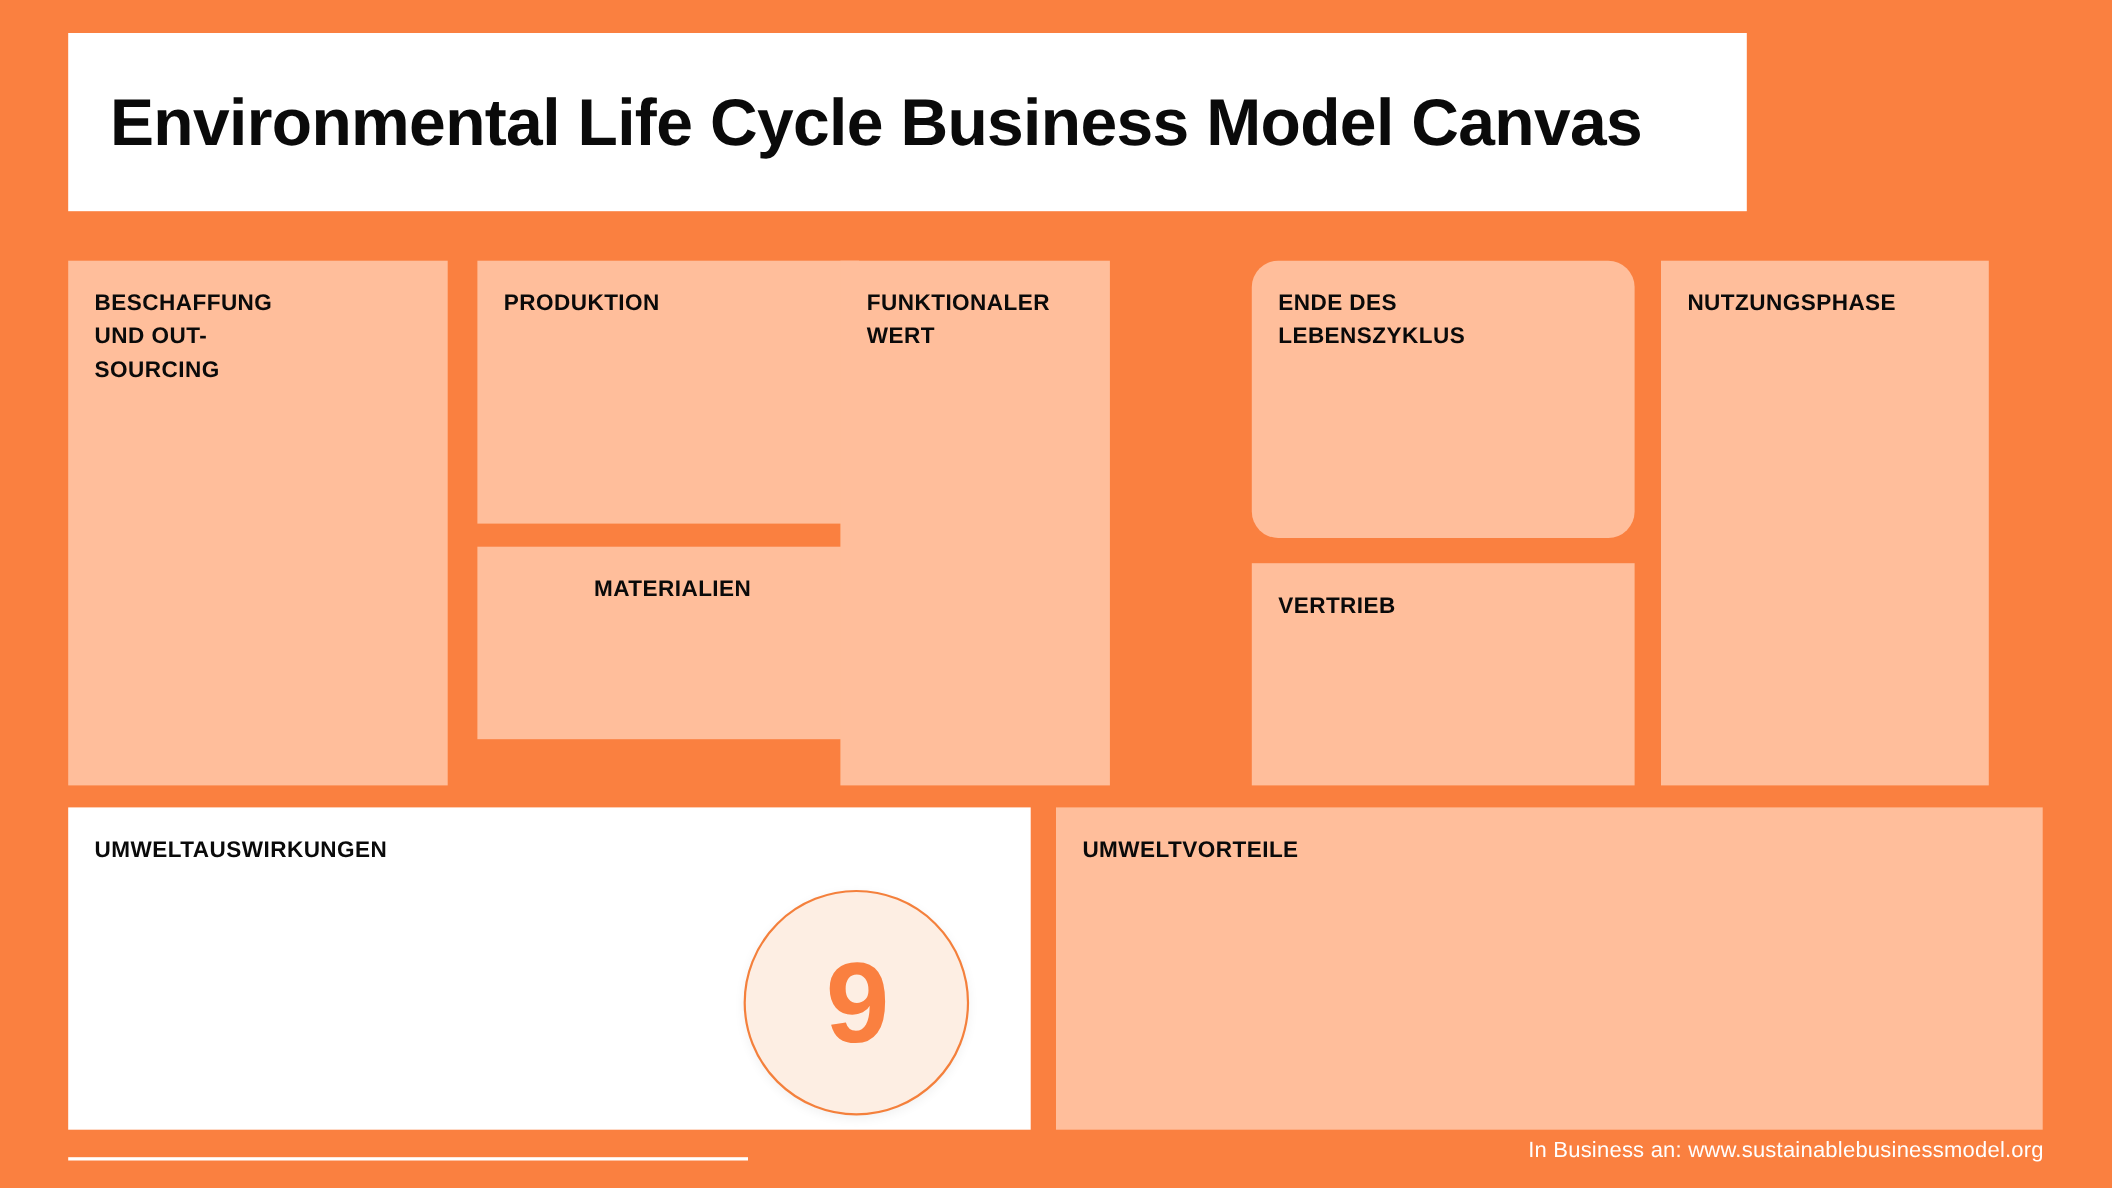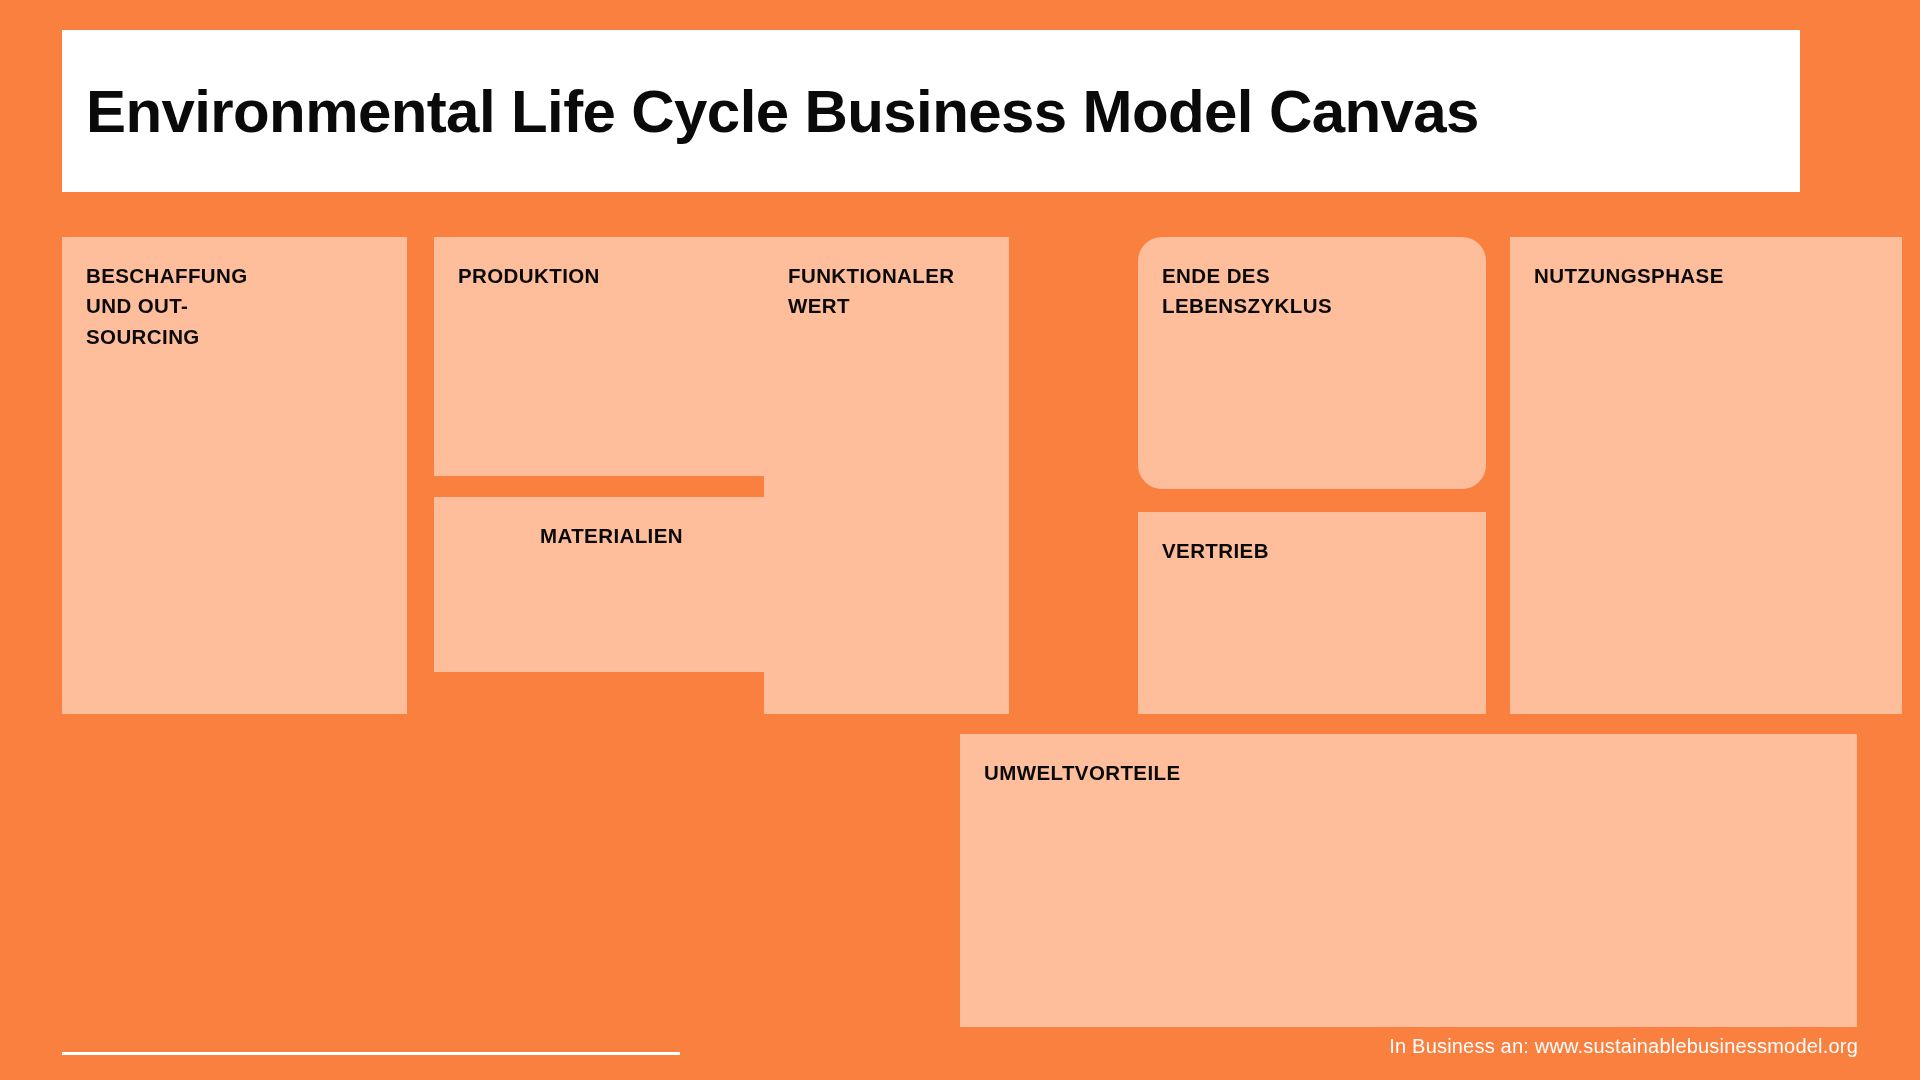--- a/index.html
+++ b/index.html
@@ -22,26 +22,26 @@
     inset: 0;
     width: 1920px;
     height: 1080px;
   }
 
   
   .title-banner {
     position: absolute;
     left: 62px;
     top: 30px;
-    width: 1738px;
+    width: 1526px;
     height: 162px;
     background: #FFFFFF;
     display: flex;
     align-items: center;
-    padding-left: 24px;
+    padding-left: 38px;
   }
 
   .title-text {
     font-size: 60px;
     font-weight: 700;
     color: #0A0A0A;
     letter-spacing: -0.6px;
     line-height: 1.05;
     white-space: nowrap;
   }
@@ -68,21 +68,21 @@
 
   .card.white-card { background: #FFFFFF; }
 
   
   #card-beschaffung  { left: 62px;   top: 237px; width: 345px; height: 477px; }
   #card-produktion   { left: 434px;  top: 237px; width: 347px; height: 239px; }
   #card-materialien  { left: 434px;  top: 497px; width: 347px; height: 175px; text-align: center; }
   #card-funktional   { left: 764px;  top: 237px; width: 245px; height: 477px; }
   #card-ende         { left: 1138px; top: 237px; width: 348px; height: 252px; border-radius: 24px; }
   #card-vertrieb     { left: 1138px; top: 512px; width: 348px; height: 202px; }
-  #card-nutzung      { left: 1510px; top: 237px; width: 392px; height: 477px; }
+  #card-nutzung      { left: 1510px; top: 237px; width: 298px; height: 477px; }
 
   
   #card-auswirkungen { left: 62px;  top: 734px; width: 875px; height: 293px; }
   #card-vorteile     { left: 960px; top: 734px; width: 897px; height: 293px; }
 
   
   .number-badge {
     position: absolute;
     left: 614px;
     top: 75px;
@@ -160,20 +160,26 @@
   </div>
 
   <div class="card" id="card-vertrieb">
     <div class="card-label">VERTRIEB</div>
   </div>
 
   <div class="card" id="card-nutzung">
     <div class="card-label">NUTZUNGSPHASE</div>
   </div>
 
+  <div class="card white-card" id="card-auswirkungen">
+    <div class="card-label">UMWELTAUSWIRKUNGEN</div>
+    <div class="number-badge">
+      <span class="number-badge-value">9</span>
+    </div>
+  </div>
 
   <div class="card" id="card-vorteile">
     <div class="card-label">UMWELTVORTEILE</div>
   </div>
 
   <div class="footer-rule"></div>
   <div class="footer-credit">In Business an: www.sustainablebusinessmodel.org</div>
 
 </div>
 

